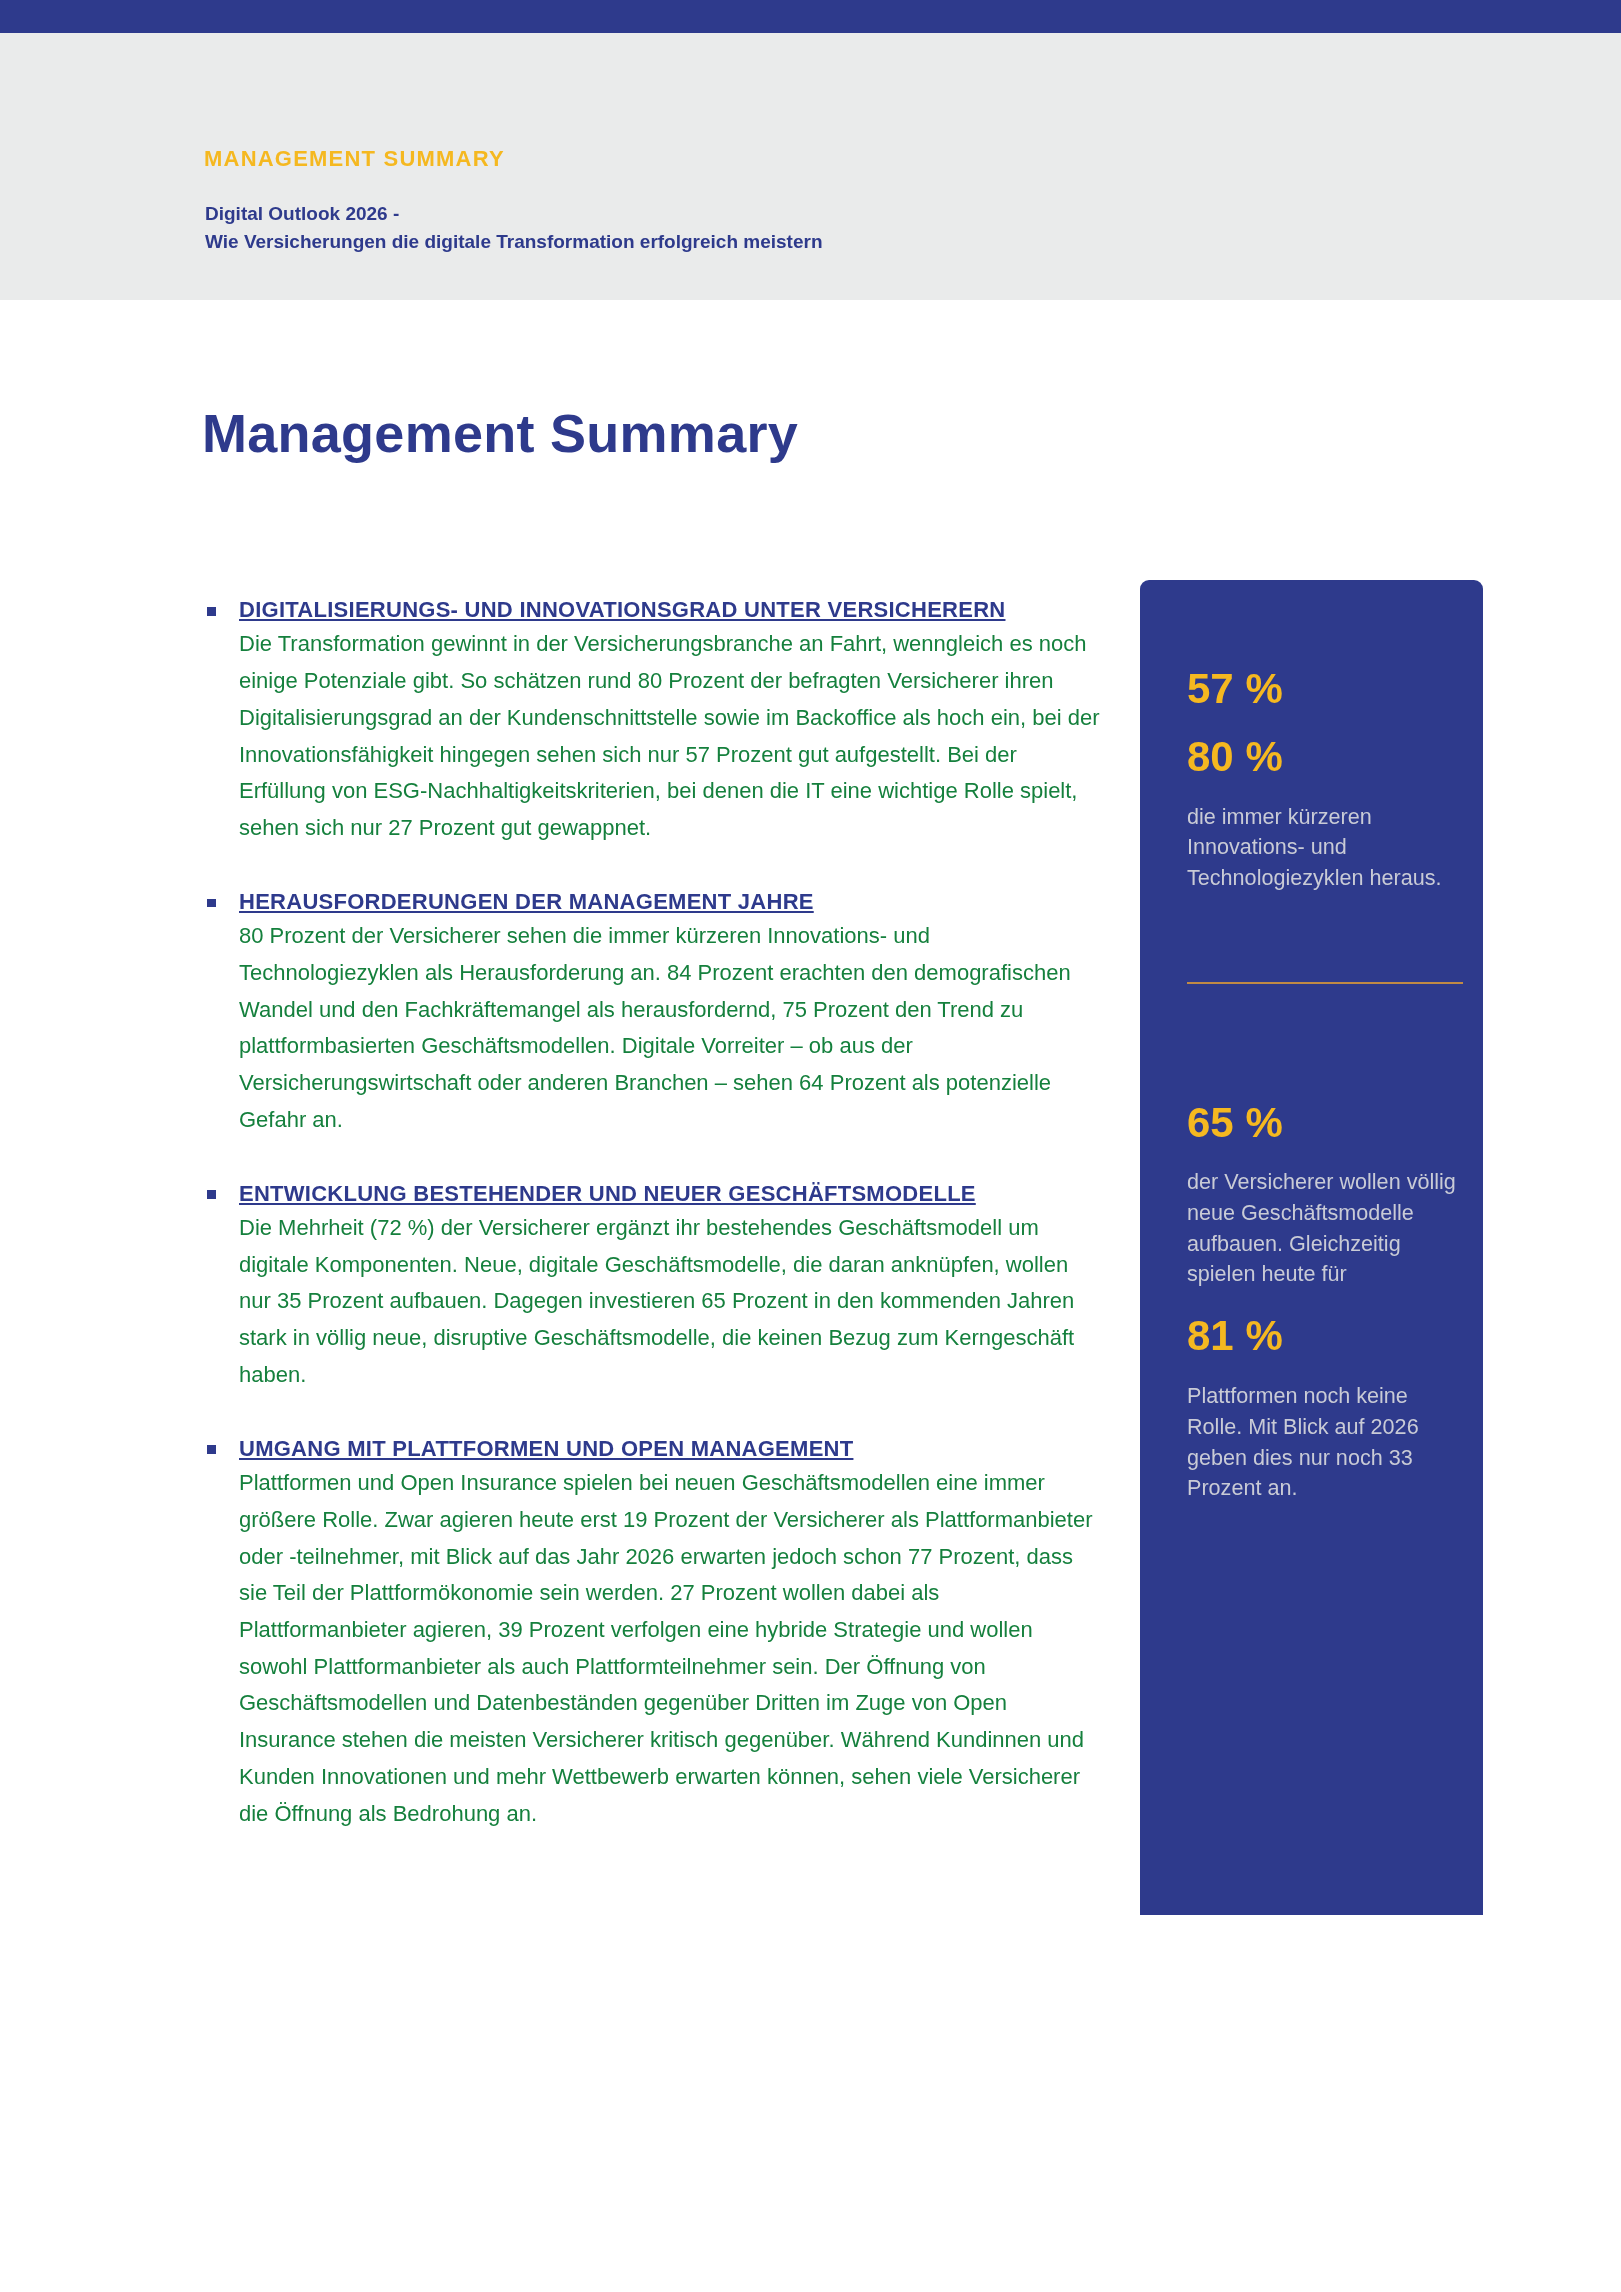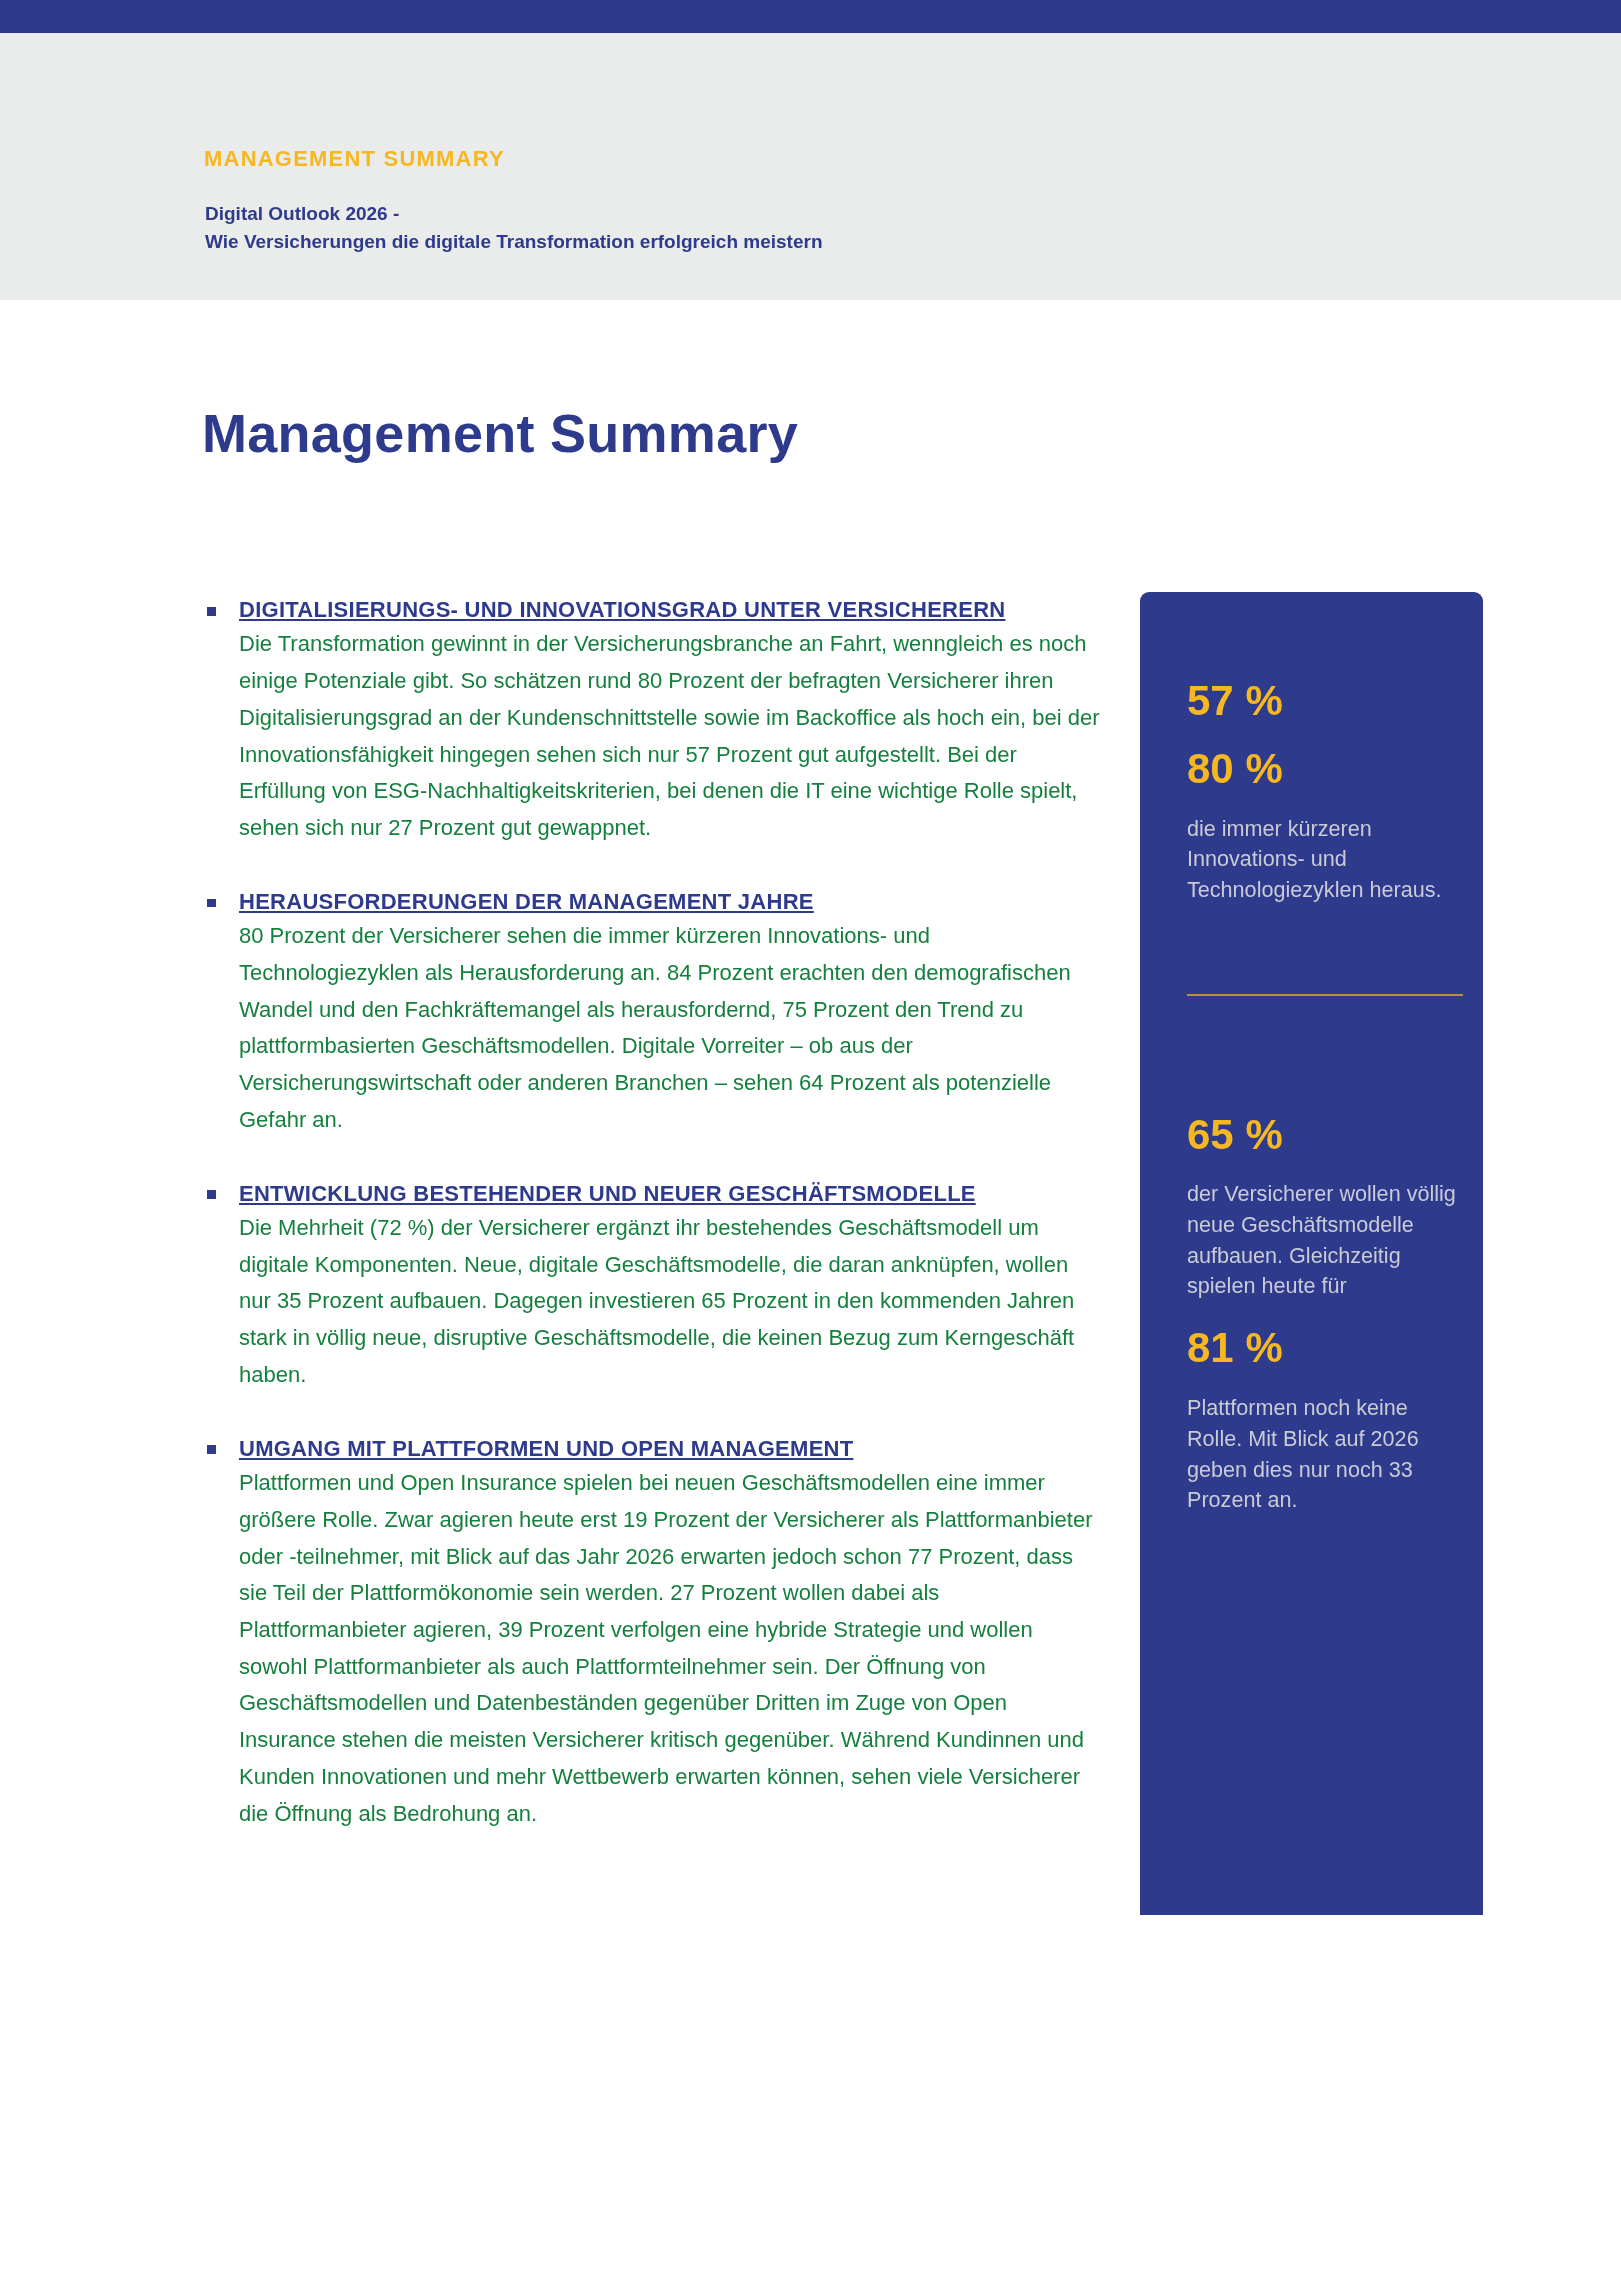--- a/index.html
+++ b/index.html
@@ -105,21 +105,21 @@
     font-weight: 400;
     line-height: 1.67;
     margin: 0;
     font-stretch: condensed;
   }
 
   
   .stat-panel {
     position: absolute;
     left: 1140px;
-    top: 592px;
+    top: 580px;
     width: 343px;
     height: 1418px;
     background: #2e3a8c;
     box-sizing: border-box;
     padding: 86px 20px 0 47px;
     border-radius: 9px;
   }
   .stat-big {
     color: #f5b820;
     font-size: 42px;

